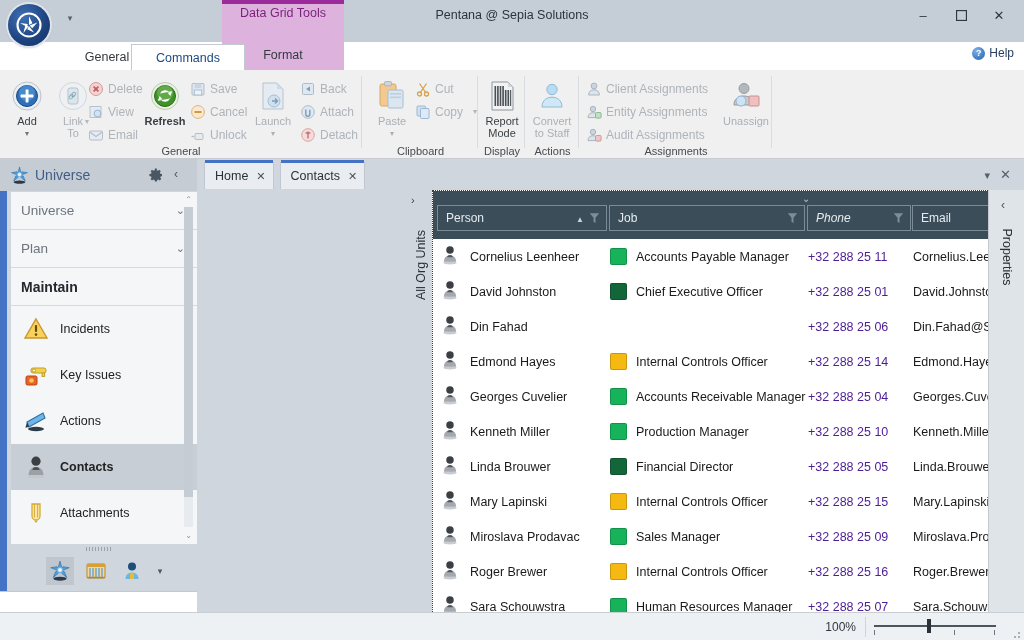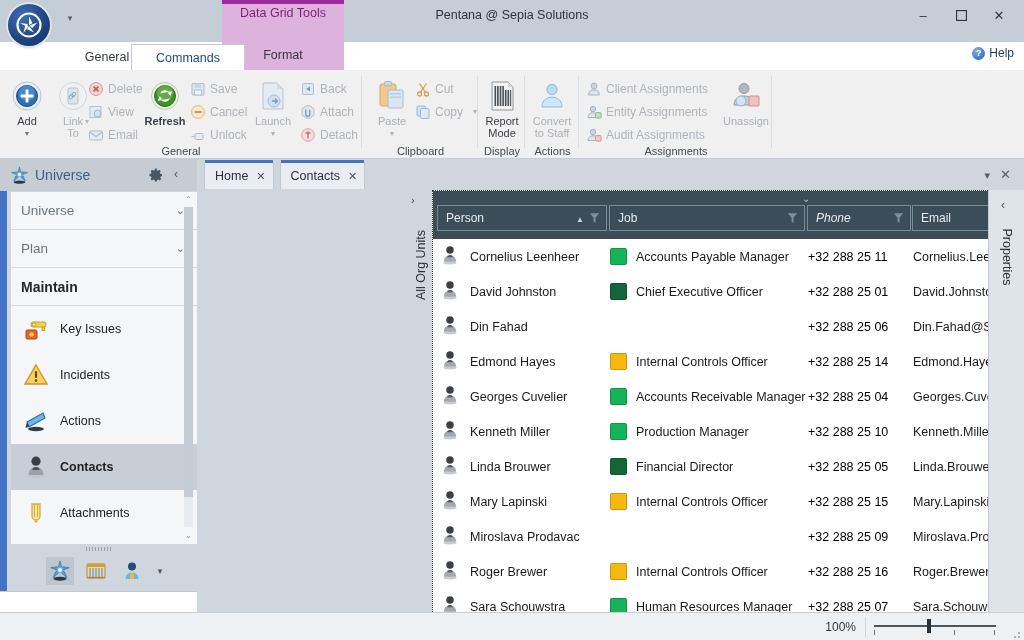--- a/index.html
+++ b/index.html
@@ -125,21 +125,21 @@
   .gcol .sortasc{position:absolute;right:22px;top:9px;font-size:8px;color:#c8d2d9;}
   .gcol .filt{position:absolute;right:6px;top:6px;}
   .grid-rows{position:absolute;left:0;top:48px;width:748px;height:380px;overflow:hidden;background:#fff;}
   .grow{position:relative;height:35px;}
   .gc-person{position:absolute;left:6px;top:0;height:35px;display:flex;align-items:center;gap:9px;}
   .gc-person .pname{font-size:12.5px;color:#1a1a1a;}
   .gc-job{position:absolute;left:177px;top:0;height:35px;display:flex;align-items:center;gap:9px;}
   .gc-job .swatch{width:15px;height:15px;border-radius:2px;border:1px solid rgba(0,0,0,.18);}
   .gc-job .jname{font-size:12.5px;color:#1a1a1a;}
   .gc-phone{position:absolute;left:375px;top:0;height:35px;display:flex;align-items:center;
-    font-size:12.5px;color:#000000;}
+    font-size:12.5px;color:#4c1d95;}
   .gc-mail{position:absolute;left:480px;top:0;height:35px;display:flex;align-items:center;
     font-size:12.5px;color:#1a1a1a;}
 
   
   .props{position:absolute;left:988px;top:190px;width:36px;height:450px;background:#dfe4e9;
     border-left:1px solid #c3c9cf;box-sizing:border-box;}
   .props .chev{position:absolute;left:12px;top:8px;font-size:12px;color:#4a5662;}
   .props .vtxt{position:absolute;left:-22px;top:60px;width:80px;text-align:center;
     font-size:12.5px;color:#2b3138;transform:rotate(90deg);white-space:nowrap;}
 
@@ -512,39 +512,39 @@
         <span>Plan</span>
         <span class="chev">⌄</span>
       </div>
       <div class="sb-section">
         <span>Maintain</span>
       </div>
 
       <div class="sb-item">
         <span class="sb-ico">
           <svg width="26" height="26" viewBox="0 0 26 26">
+            <path d="M13 3 L24 22 H2 Z" fill="#f7d25c" stroke="#c9962a" stroke-width="1.4"></path>
+            <rect x="11.9" y="9" width="2.2" height="7" rx="1" fill="#6b4a05"></rect>
+            <circle cx="13" cy="18.6" r="1.3" fill="#6b4a05"></circle>
+          </svg>
+        </span>
+        <span>Incidents</span>
+      </div>
+
+      <div class="sb-item">
+        <span class="sb-ico">
+          <svg width="26" height="26" viewBox="0 0 26 26">
             <rect x="3" y="14" width="11" height="9" rx="1.5" fill="#e8622d" stroke="#b8441a"></rect>
             <circle cx="8.5" cy="18.5" r="2.3" fill="#f7c94a"></circle>
             <rect x="8" y="6" width="15" height="5" rx="2" fill="#f2d24a" stroke="#c1a225"></rect>
             <rect x="19" y="11" width="2.6" height="3.4" fill="#f2d24a" stroke="#c1a225"></rect>
             <circle cx="11" cy="8.5" r="1.6" fill="#fff7cc" stroke="#c1a225"></circle>
           </svg>
         </span>
         <span>Key Issues</span>
-      </div>
-
-      <div class="sb-item">
-        <span class="sb-ico">
-          <svg width="26" height="26" viewBox="0 0 26 26">
-            <path d="M13 3 L24 22 H2 Z" fill="#f7d25c" stroke="#c9962a" stroke-width="1.4"></path>
-            <rect x="11.9" y="9" width="2.2" height="7" rx="1" fill="#6b4a05"></rect>
-            <circle cx="13" cy="18.6" r="1.3" fill="#6b4a05"></circle>
-          </svg>
-        </span>
-        <span>Incidents</span>
       </div>
 
       <div class="sb-item">
         <span class="sb-ico">
           <svg width="26" height="26" viewBox="0 0 26 26">
             <ellipse cx="13" cy="21" rx="8" ry="2.2" fill="#2e3b48"></ellipse>
             <path d="M4 14 L20 5 L22 10 L6 19 Z" fill="#6fb6e8" stroke="#2e6f9f" stroke-width="1.1"></path>
             <path d="M4 14 L6 19 L2.4 19.8 Z" fill="#2e3b48"></path>
           </svg>
         </span>
@@ -817,20 +817,24 @@
           <div class="grow">
             <div class="gc-person">
               <span><svg width="22" height="22" viewBox="0 0 26 26">
                   <ellipse cx="13" cy="22.3" rx="8" ry="1.8" fill="#c8ccd1"></ellipse>
                   <circle cx="13" cy="7" r="4.4" fill="#3b3f44"></circle>
                   <path d="M5.8 21 c0-5.2 3.3-7.8 7.2-7.8 s7.2 2.6 7.2 7.8 z" fill="#a3a9af"></path>
                   <path d="M13 13 c-1.9 0-3.4 1.2-3.4 2.8 h6.8 c0-1.6-1.5-2.8-3.4-2.8z" fill="#51565c"></path>
                 </svg></span>
               <span class="pname">Miroslava Prodavac</span>
             </div>
+            <div class="gc-job">
+              <span class="swatch" style="background:#17b35a"></span>
+              <span class="jname">Sales Manager</span>
+            </div>
             <div class="gc-phone">+32 288 25 09</div>
             <div class="gc-mail">Miroslava.Prodavac@SepiaSolutions.net</div>
           </div>
           <div class="grow">
             <div class="gc-person">
               <span><svg width="22" height="22" viewBox="0 0 26 26">
                   <ellipse cx="13" cy="22.3" rx="8" ry="1.8" fill="#c8ccd1"></ellipse>
                   <circle cx="13" cy="7" r="4.4" fill="#3b3f44"></circle>
                   <path d="M5.8 21 c0-5.2 3.3-7.8 7.2-7.8 s7.2 2.6 7.2 7.8 z" fill="#a3a9af"></path>
                   <path d="M13 13 c-1.9 0-3.4 1.2-3.4 2.8 h6.8 c0-1.6-1.5-2.8-3.4-2.8z" fill="#51565c"></path>

